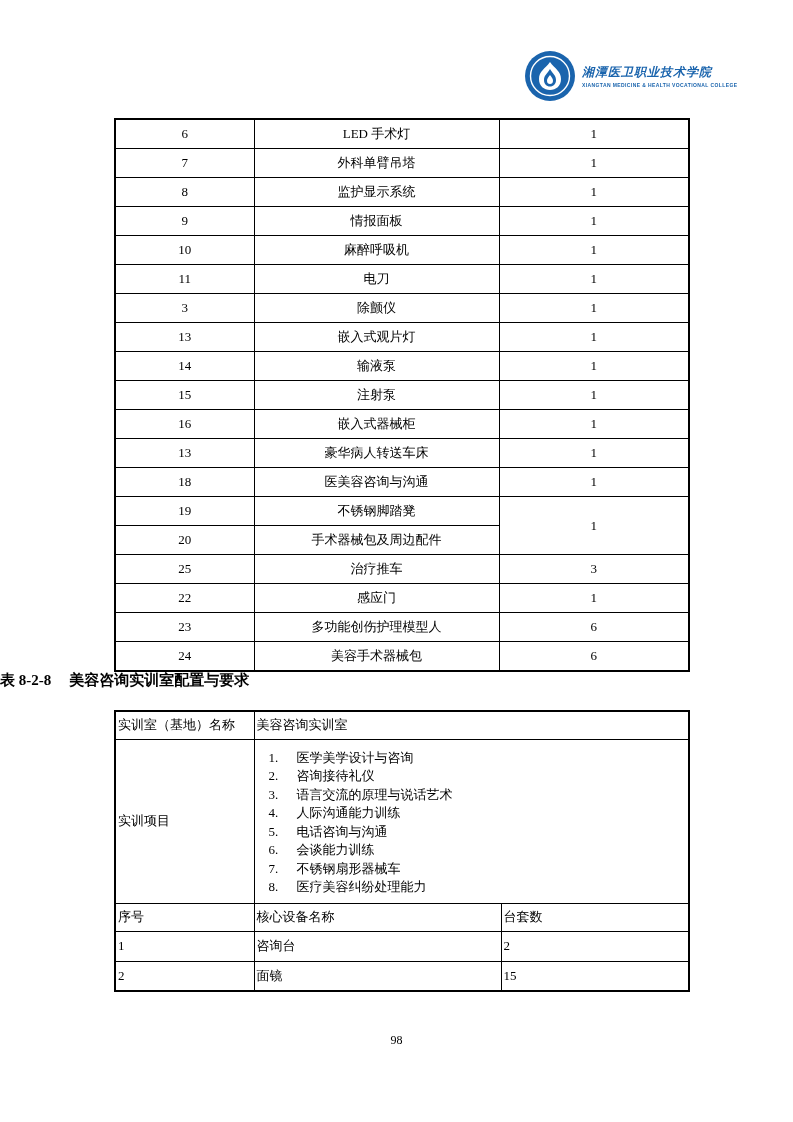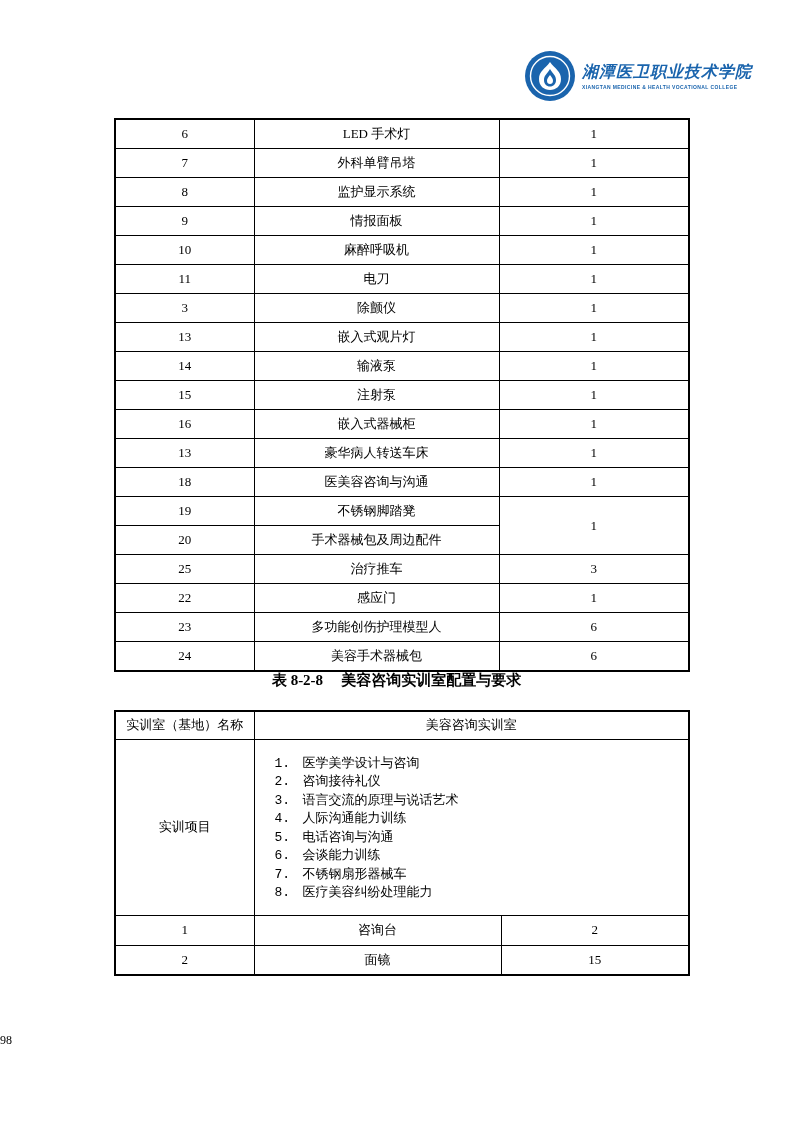--- a/index.html
+++ b/index.html
@@ -11,21 +11,21 @@
     font-family:"Liberation Serif","DejaVu Serif",serif;
     color:#000;
     overflow:hidden;
   }
 
   
   .logo{position:absolute;top:50px;left:524px;display:flex;align-items:center;}
   .emblem{width:52px;height:52px;flex:0 0 auto;}
   .logo-text{margin-left:6px;}
   .logo-cn{
-    font-size:16px;font-weight:bold;font-style:italic;
+    font-size:12px;font-weight:bold;font-style:italic;
     letter-spacing:1px;white-space:nowrap;
   }
   .logo-en{
     font-size:5px;font-weight:bold;letter-spacing:0.4px;
     white-space:nowrap;margin-top:1px;
     font-family:"Liberation Sans","DejaVu Sans",sans-serif;
   }
 
   
   table.tbl{
@@ -39,36 +39,36 @@
     font-size:13px;
     padding:0 2px;
     vertical-align:middle;
     overflow:hidden;
   }
   .equipment{top:118px;}
   .equipment td{text-align:center;height:28px;}
 
   .caption{
     position:absolute;top:671px;left:0;width:100%;
-    text-align:center;font-size:15px;font-weight:bold;
+    font-size:15px;font-weight:bold;
     white-space:nowrap;
   }
   .caption .cap-label{margin-right:18px;}
 
   .room{top:710px;}
-  .room td{text-align:center;}
+  .room td{}
   .room td.projects-cell{text-align:left;vertical-align:top;padding:3px 0 0 0;}
-  .projects-list{list-style:none;margin:12px;padding:0 0 0 8px;font-family:Liberation Mono, monospace;}
+  .projects-list{list-style:none;margin:6px;padding:0 0 0 8px;}
   .projects-list li{line-height:18.5px;font-size:13px;white-space:nowrap;}
   .projects-list .pnum{display:inline-block;width:28px;}
   sup{font-size:9px;}
 
   .pageno{
     position:absolute;top:1033px;left:0;width:100%;
-    font-size:12px;
+    text-align:center;font-size:12px;
   }
 </style>
 </head>
 <body>
 
 <div class="page">
 
   <div class="logo">
     <div class="emblem">
       <svg width="52" height="52" viewBox="0 0 52 52">
@@ -214,20 +214,25 @@
               <li><span class="pnum">2.</span><span>咨询接待礼仪</span></li>
               <li><span class="pnum">3.</span><span>语言交流的原理与说话艺术</span></li>
               <li><span class="pnum">4.</span><span>人际沟通能力训练</span></li>
               <li><span class="pnum">5.</span><span>电话咨询与沟通</span></li>
               <li><span class="pnum">6.</span><span>会谈能力训练</span></li>
               <li><span class="pnum">7.</span><span>不锈钢扇形器械车</span></li>
               <li><span class="pnum">8.</span><span>医疗美容纠纷处理能力</span></li>
             </ol>
         </td>
       </tr>
+      <tr style="height:28px">
+        <td>序号</td>
+        <td colspan="2">核心设备名称</td>
+        <td colspan="2">台套数</td>
+      </tr>
       </tbody>
       <tbody id="room-device-body">
         <tr style="height: 30px;">
           <td>1</td>
           <td colspan="2">咨询台</td>
           <td colspan="2">2</td>
         </tr>
         <tr style="height: 30px;">
           <td>2</td>
           <td colspan="2">面镜</td>

